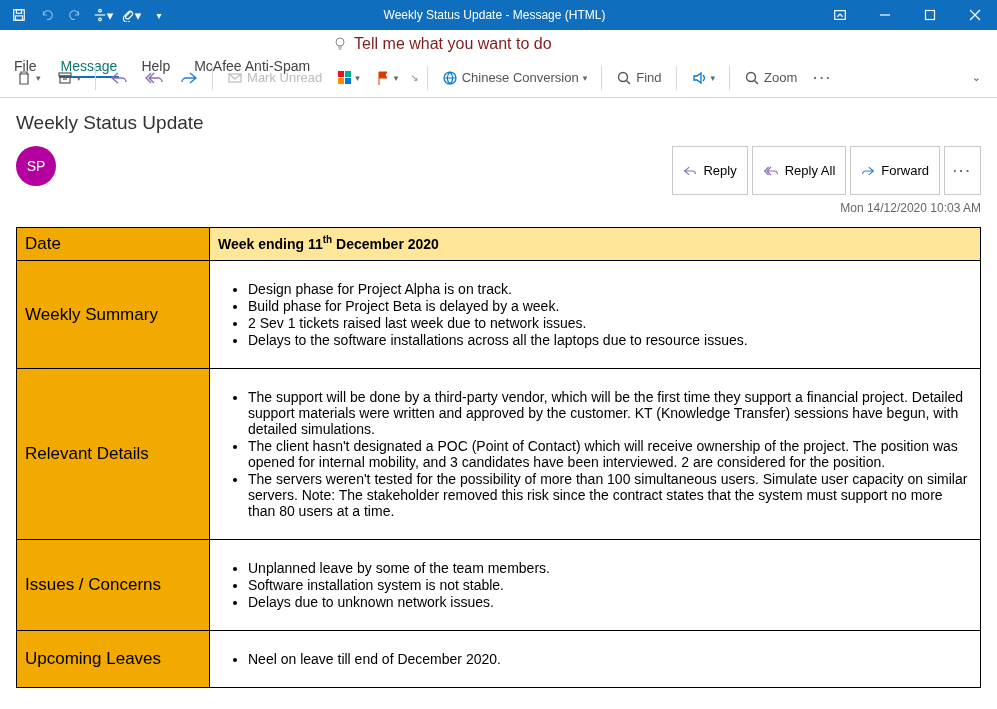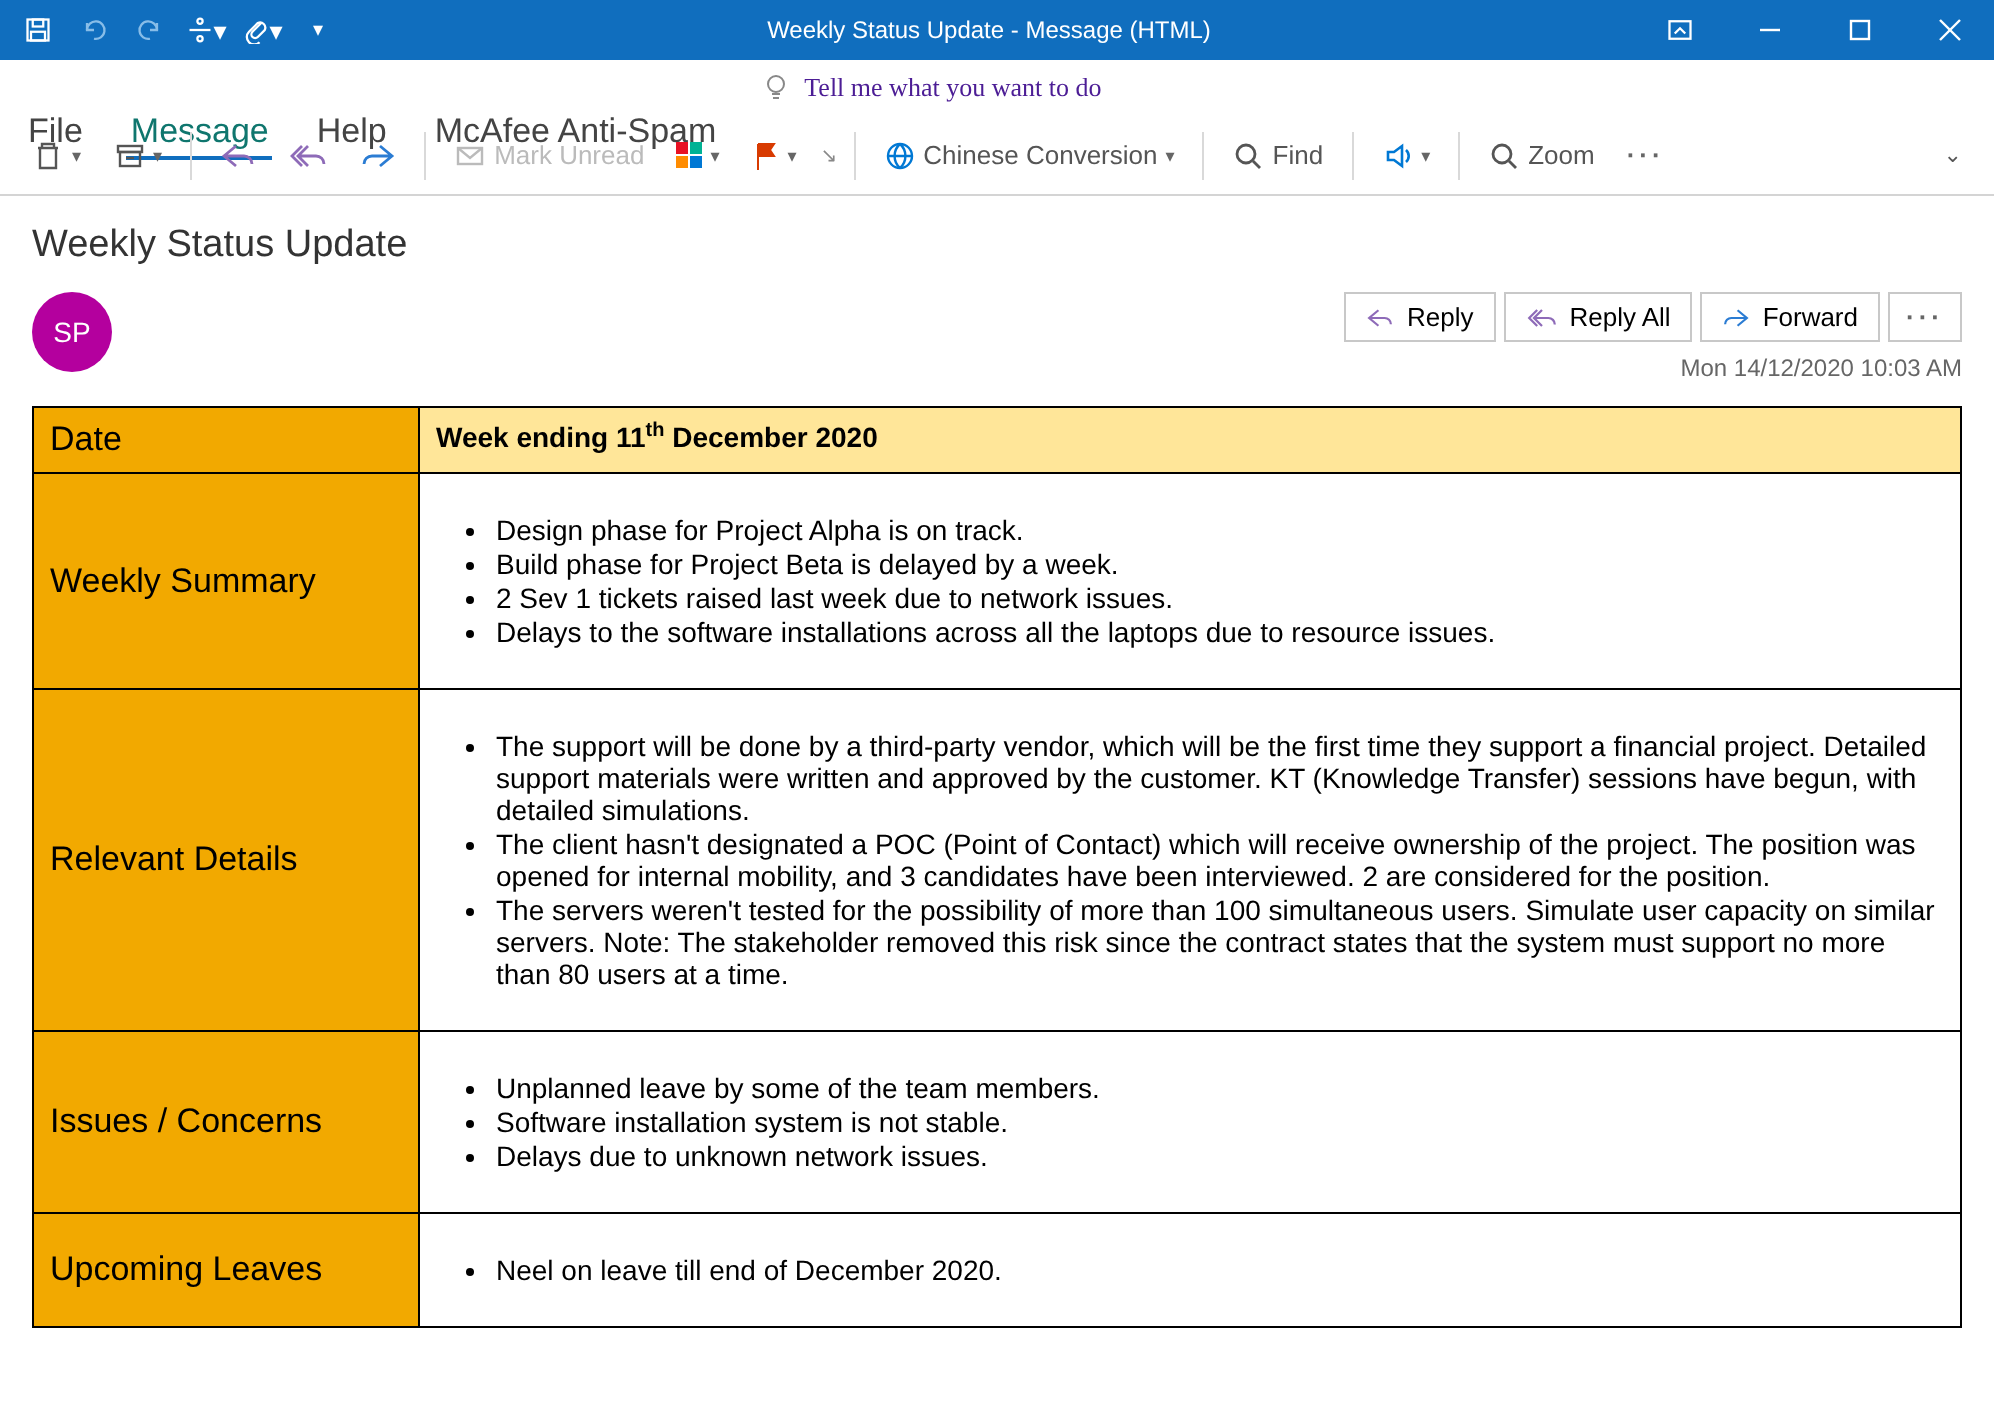--- a/index.html
+++ b/index.html
@@ -34,35 +34,34 @@
 .menubar {
   background:#fff;
   height: 28px;
   display:flex;
   align-items:center;
   padding: 0 12px;
   gap: 20px;
   border-bottom: none;
 }
 .menubar .mitem {
-  font-size: 17px;
+  font-size: 14px;
   color: #444;
   padding: 4px 2px;
   margin-top: 44px;
 }
 .menubar .mitem.active {
   color: #0f766e;
   border-bottom: 2px solid #106ebe;
   padding-bottom: 2px;
 }
 .menubar .tell {
   display:flex; align-items:center; gap:6px;
-  color:#4c1d95;
-  font-size: 13px;
-  font-family: Liberation Serif, serif;
+  color:#7f1d1d;
+  font-size: 16px;
 }
 .menubar .tell svg { color: #888; }
 .ribbon {
   background:#fff;
   height: 40px;
   display:flex;
   align-items:center;
   padding: 0 10px;
   border-bottom: 1px solid #d4d4d4;
   gap:4px;
@@ -109,21 +108,21 @@
 .recip .to-label { color:#888; margin-right:4px; }
 .spacer { flex:1; }
 .actions-col {
   display:flex; flex-direction:column; align-items:flex-end; gap:6px;
 }
 .actions {
   display:flex; gap:4px;
 }
 .actions .abtn {
   border:1px solid #c8c8c8;
-  padding: 4px 10px;
+  padding: 16px 10px;
   display:flex; align-items:center; gap:6px;
   font-size:13px;
   background:#fff;
 }
 .timestamp { font-size:12px; color:#666; }
 .status-table {
   width:100%;
   border-collapse: collapse;
   font-family: Arial, sans-serif;
   font-size: 14px;

